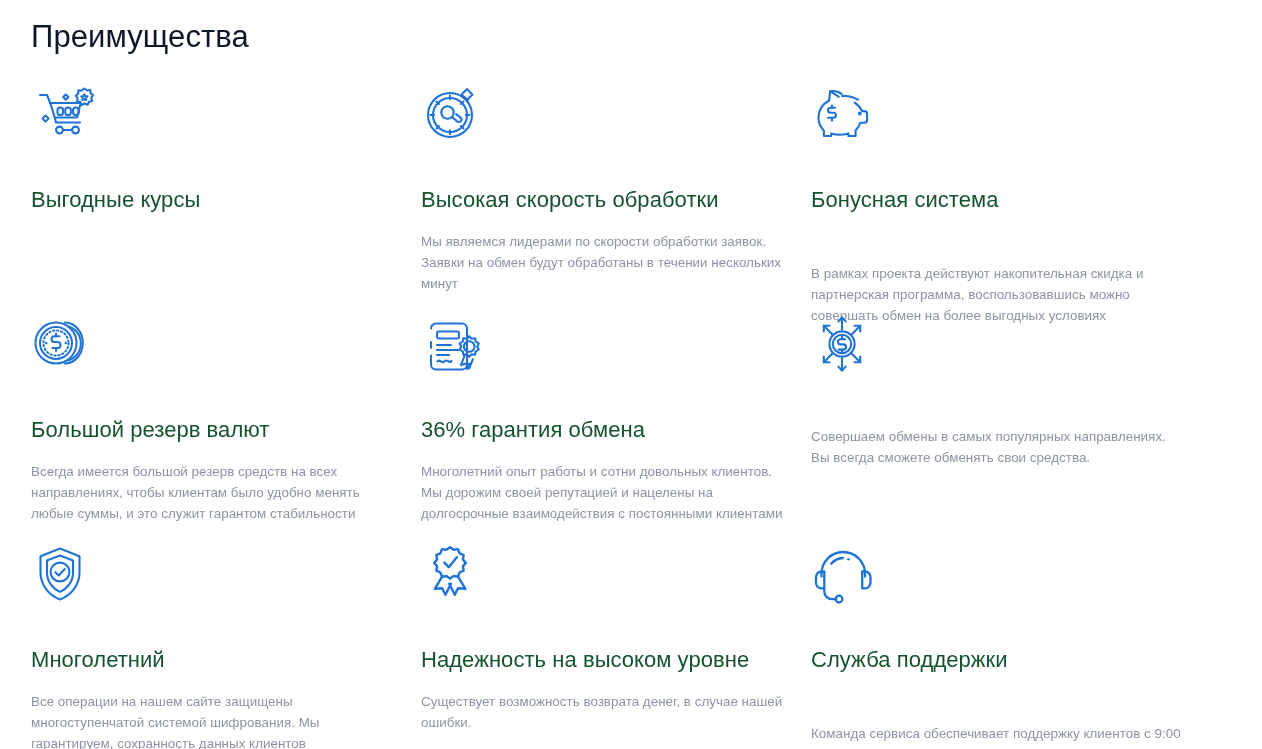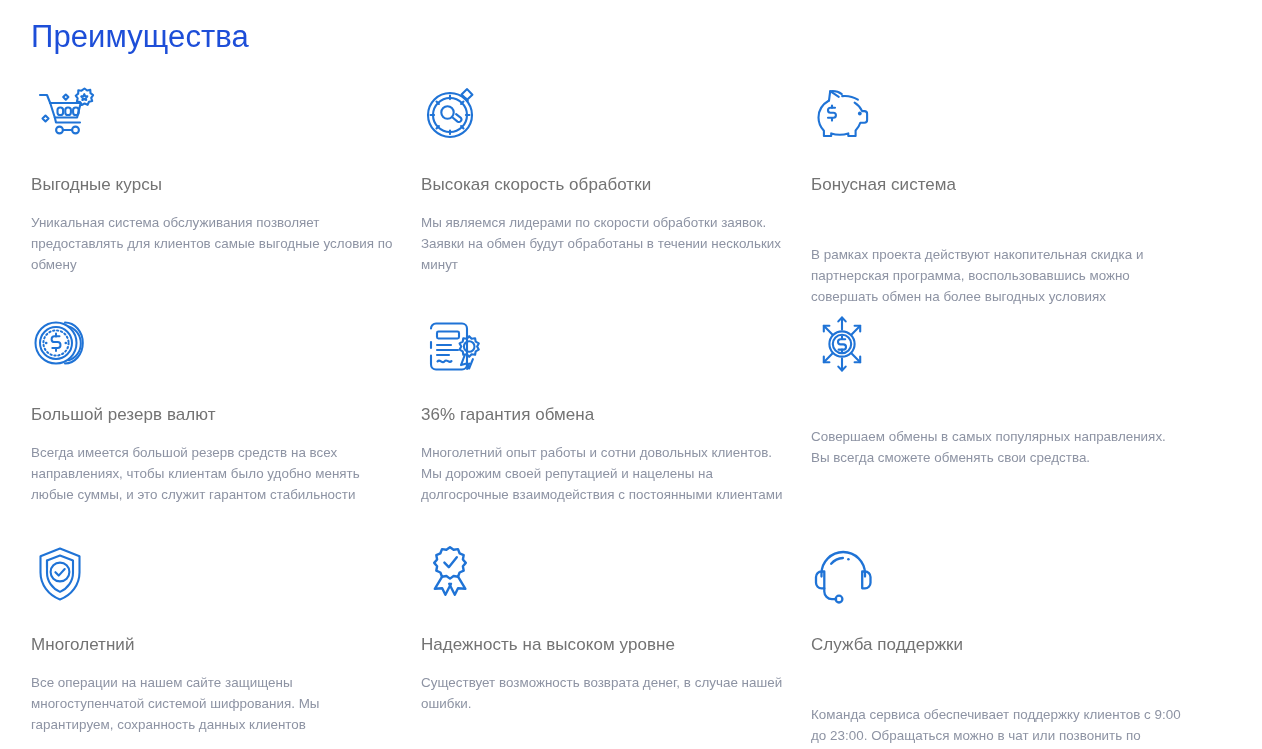--- a/index.html
+++ b/index.html
@@ -17,21 +17,21 @@
     position: relative;
     padding: 0;
   }
   .section-title {
     position: absolute;
     left: 31px;
     top: 18px;
     font-size: 31px;
     font-weight: 400;
     letter-spacing: 0.1px;
-    color: #1d4ed8;
+    color: #0f172a;
     line-height: 1.25;
     white-space: nowrap;
   }
   .grid {
     position: absolute;
     left: 31px;
     top: 84px;
     width: 1200px;
     display: grid;
     grid-template-columns: 390px 390px 390px;
@@ -44,24 +44,24 @@
     position: relative;
   }
   .feature-icon {
     width: 70px;
     height: 64px;
     display: block;
     margin: 0 0 0 1px;
   }
   .feature-icon svg { display: block; }
   .feature-title {
-    margin-top: 26px;
-    font-size: 17px;
+    margin-top: 38px;
+    font-size: 22px;
     font-weight: 400;
-    color: #737373;
+    color: #14532d;
     line-height: 1.3;
     letter-spacing: 0.05px;
   }
   .feature-desc {
     margin-top: 16px;
     font-size: 13.4px;
     font-weight: 400;
     color: #8d93a3;
     line-height: 1.58;
     max-width: 368px;
@@ -92,21 +92,20 @@
           <rect x="25.5" y="23.5" width="5.6" height="7.5" rx="2.6"></rect>
           <rect x="33.3" y="23.5" width="5.6" height="7.5" rx="2.6"></rect>
           <rect x="41.1" y="23.5" width="5.6" height="7.5" rx="2.6"></rect>
           <path d="M52.5 4.5l2.6 2 3.2-.6.2 3.3 2.6 2-1.9 2.7 1 3.1-3.2.8-1.4 3-3-1.3-2.9 1.5-1.6-2.9-3.2-.6.8-3.2-2-2.6 2.5-2.1.1-3.3 3.2.4z"></path>
           <path d="M52.3 10.2l.9 1.9 2.1.3-1.5 1.5.4 2.1-1.9-1-1.9 1 .4-2.1-1.5-1.5 2.1-.3z"></path>
           <path d="M33.8 10.5l2.6 2.6-2.6 2.6-2.6-2.6z"></path>
           <path d="M13.5 31.5l3 3-3 3-3-3z"></path>
         </svg>
       </span>
       <div class="feature-title">Выгодные курсы</div>
-      <div class="feature-desc">Уникальная система обслуживания позволяет предоставлять для клиентов самые выгодные условия по обмену</div>
     </div>
 
     <div class="feature col2">
       <span class="feature-icon">
         <svg width="70" height="64" viewBox="0 0 70 64" fill="none" stroke="#1f73d6" stroke-width="2.1" stroke-linecap="round" stroke-linejoin="round">
           <circle cx="28" cy="31" r="22"></circle>
           <circle cx="28" cy="31" r="17"></circle>
           <path d="M28 11.5v3.6M28 46.5v3.6M8.5 31h3.6M43.9 31h3.6"></path>
           <path d="M14.5 17.5l2.4 2.4M39.1 42.1l2.4 2.4M14.5 44.5l2.4-2.4M39.1 19.9l2.4-2.4"></path>
           <circle cx="25.5" cy="28.5" r="6.2"></circle>

